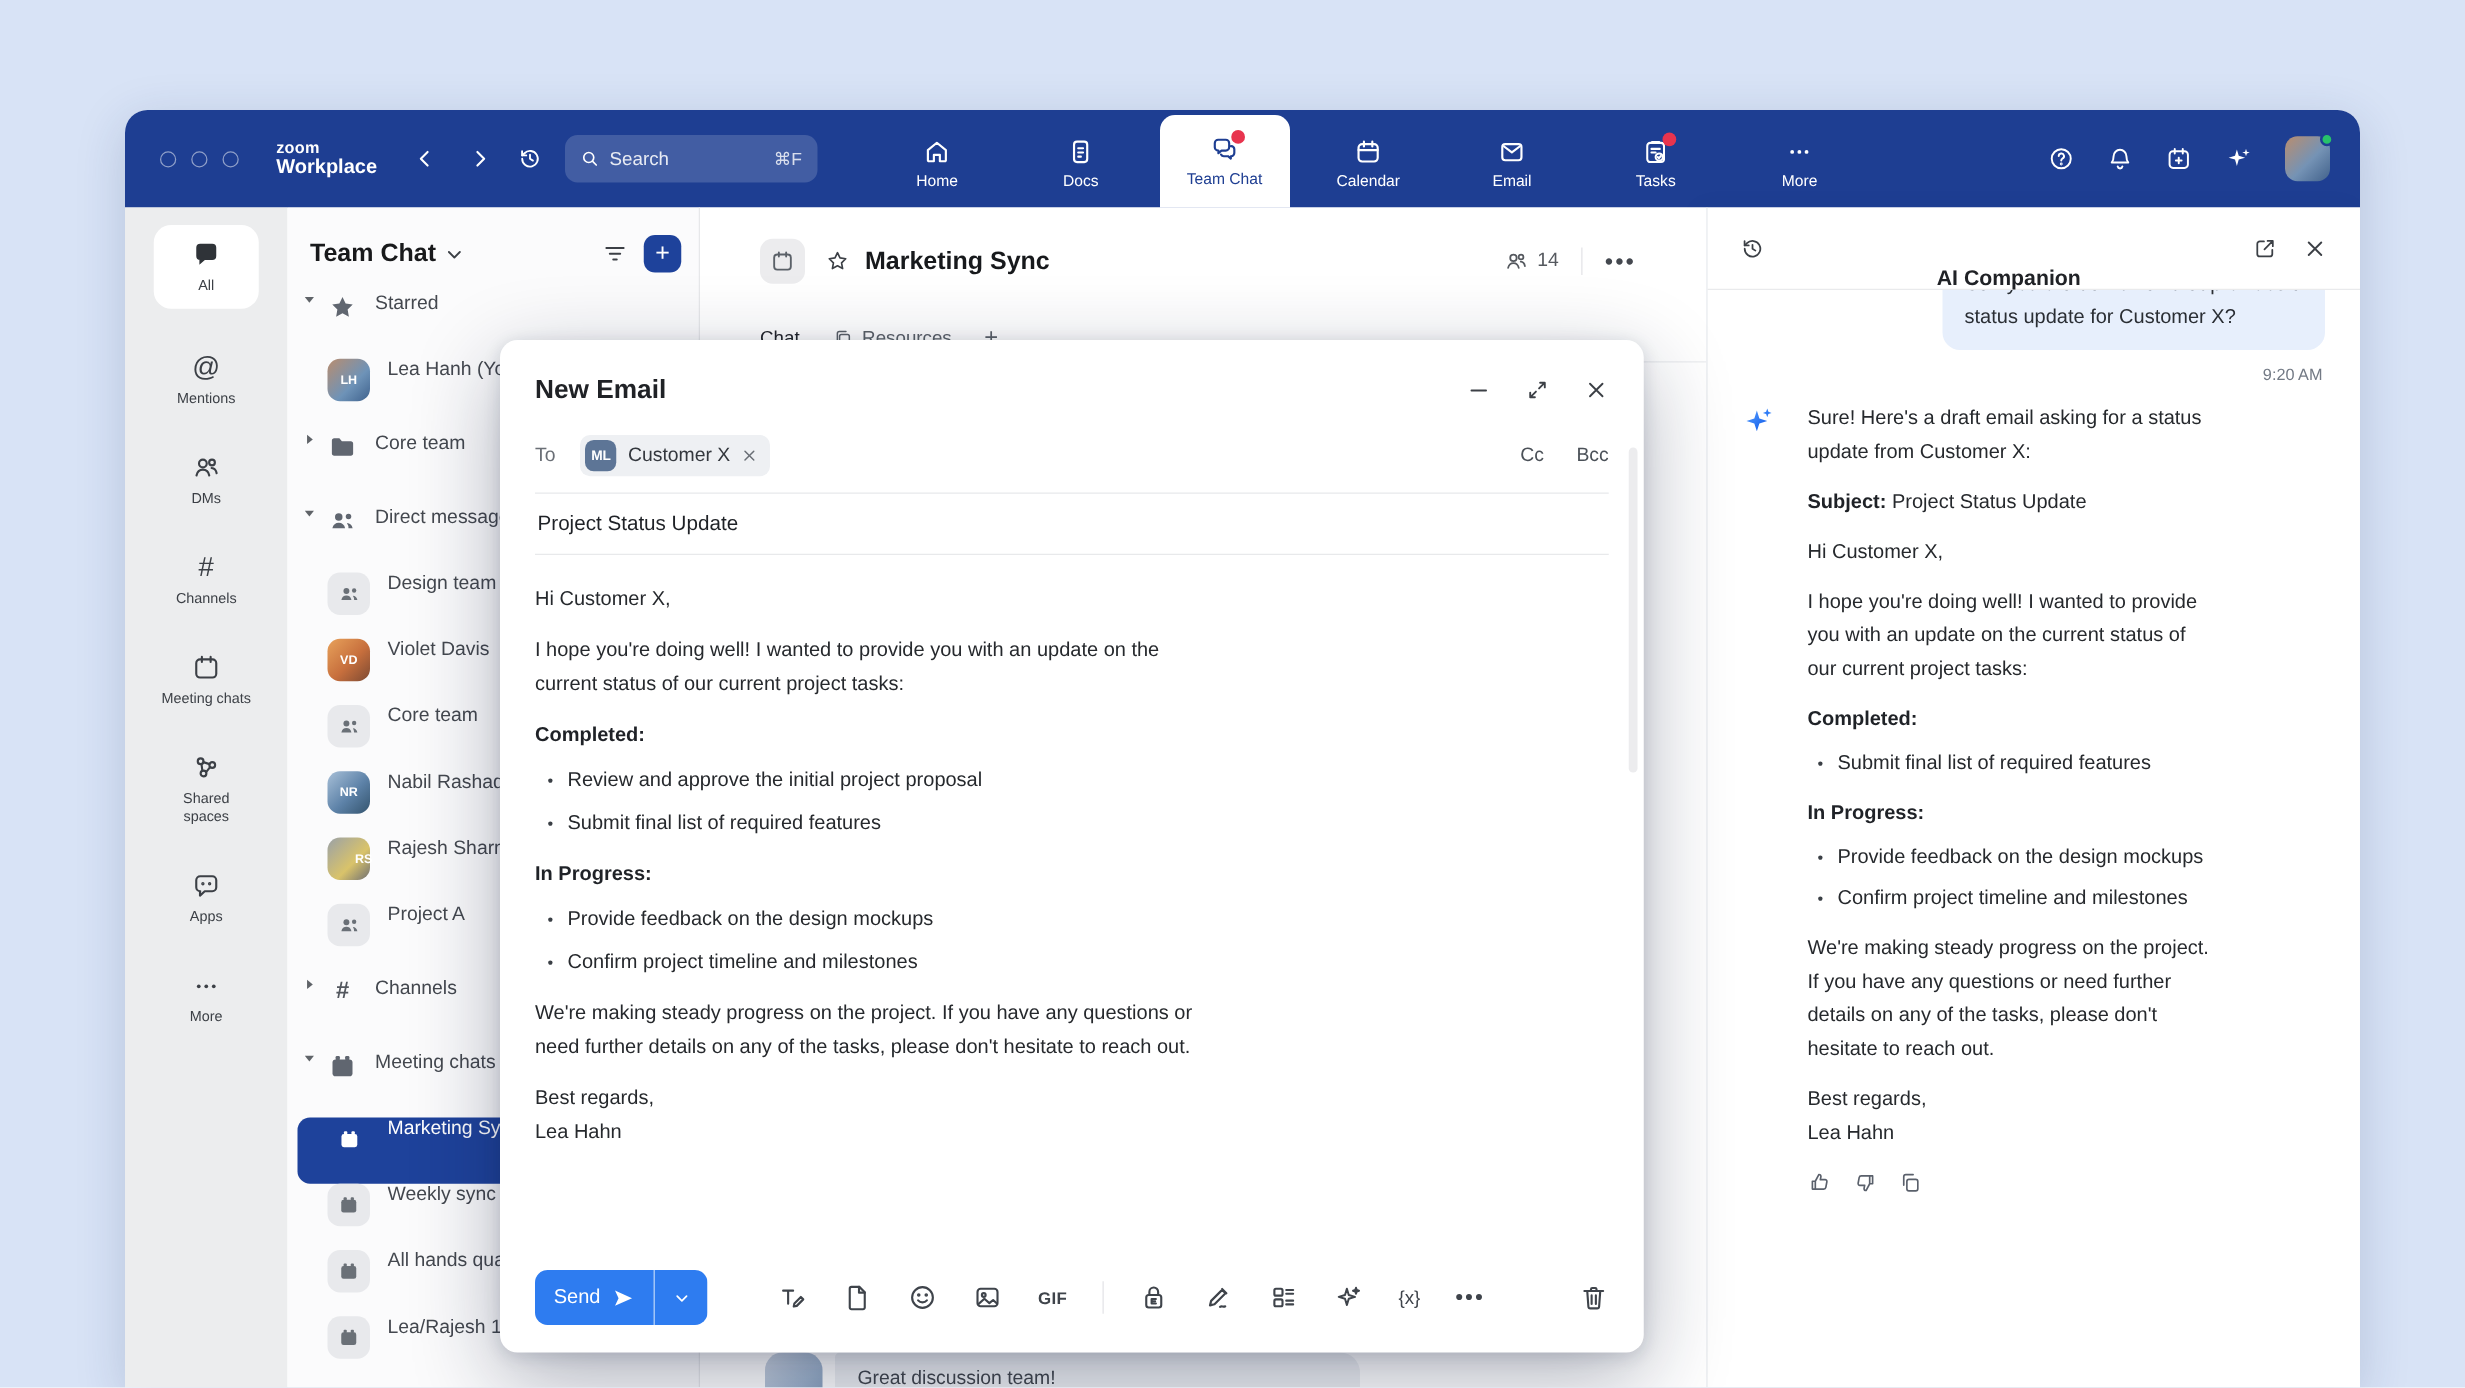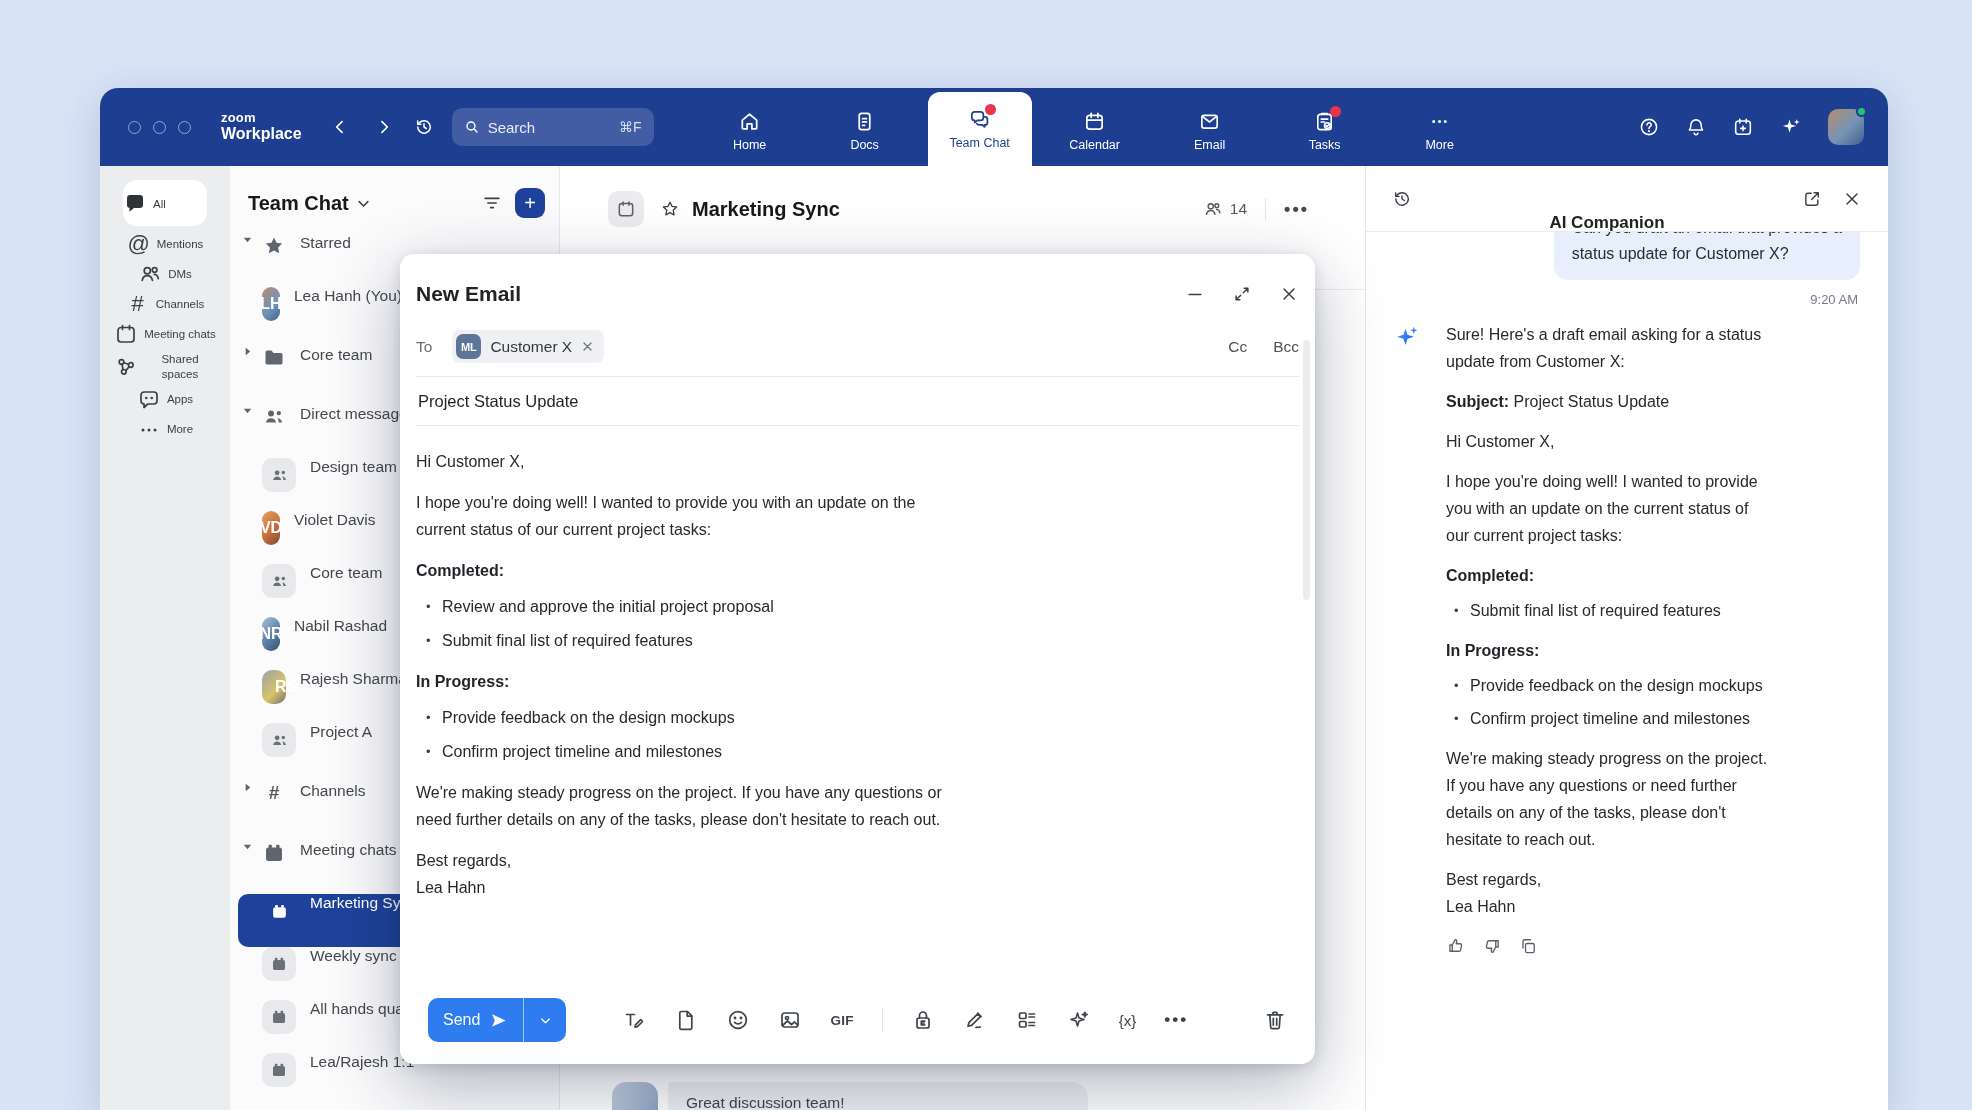--- a/index.html
+++ b/index.html
@@ -56,21 +56,21 @@
     width:36px; height:36px; border-radius:10px; position:relative;
     background:linear-gradient(135deg,#b98d6f 0%,#7593b5 55%,#41618b 100%);
   }
   .presence { position:absolute; top:-3px; right:-3px; width:11px; height:11px; border-radius:50%; background:#27c26a; border:2px solid #1e3e92; }
 
   
   .app-body { position:absolute; top:78px; left:0; right:0; bottom:0; display:flex; }
 
   
   .rail { width:130px; background:#ecedee; display:flex; flex-direction:column; align-items:center; padding-top:16px; flex-shrink:0; }
-  .rail-item { display:flex; flex-direction:row; align-items:center; gap:6px; margin-bottom:6px; color:#3c4046; cursor:pointer; }
+  .rail-item { display:flex; flex-direction:column; align-items:center; gap:6px; margin-bottom:35px; color:#3c4046; cursor:pointer; }
   .rail-item .rail-ic { width:24px; height:24px; display:flex; align-items:center; justify-content:center; }
   .rail-ic svg { width:24px; height:24px; }
   .rail-ic.txt { font-size:22px; font-weight:500; line-height:1; }
   .rail-lb { font-size:11.5px; max-width:72px; text-align:center; line-height:1.3; color:#3c4046; }
   .rail-item.active { background:#fff; border-radius:14px; padding:12px 0 10px; width:84px; margin-top:-2px; }
 
   
   .chatlist { width:330px; background:#fbfbfc; border-right:1px solid #e7e8ea; flex-shrink:0; position:relative; }
   .cl-head { display:flex; align-items:center; padding:22px 14px 16px 18px; }
   .cl-title { font-size:20px; font-weight:700; color:#18191b; display:flex; align-items:center; gap:7px; }
@@ -81,22 +81,22 @@
   .add-btn { width:30px; height:30px; border-radius:9px; background:#1e429b; color:#fff; display:flex; align-items:center; justify-content:center; font-size:20px; font-weight:500; line-height:1; }
   .cl-item { height:53px; display:flex; align-items:flex-start; padding:0 10px 0 12px; color:#44484f; font-size:15.5px; cursor:pointer; }
   .cl-item.section { margin-top:6px; }
   .caret { width:12px; margin-right:8px; color:#5f6368; display:flex; }
   .caret svg { width:11px; height:11px; }
   .cl-ic { width:24px; height:24px; margin-right:14px; color:#606670; }
   .cl-ic svg { width:100%; height:100%; }
   .cl-ic.hash { font-size:19px; font-weight:600; color:#53575e; text-align:center; }
   .cl-indent { width:20px; flex-shrink:0; }
   .cl-av {
-    width:18px; height:34px; border-radius:10px; margin-right:14px; flex-shrink:0;
-    color:#fff; font-size:16px; font-weight:700; display:flex; align-items:center; justify-content:center;
+    width:34px; height:34px; border-radius:10px; margin-right:14px; flex-shrink:0;
+    color:#fff; font-size:10px; font-weight:700; display:flex; align-items:center; justify-content:center;
   }
   .cl-gav { width:34px; height:34px; border-radius:10px; margin-right:14px; background:#e8e9ec; color:#6a7077; display:flex; align-items:center; justify-content:center; flex-shrink:0; }
   .cl-gav svg { width:19px; height:19px; }
   .cl-item.selected { background:#1e429b; border-radius:10px; margin:0 8px; padding-left:4px; color:#fff; font-weight:500; }
   .cl-item.selected .cl-gav { background:transparent; color:#fff; }
   .cl-label { white-space:nowrap; overflow:hidden; text-overflow:ellipsis; }
 
   
   .main { flex:1; position:relative; background:#fff; min-width:0; }
   .main-head { height:86px; display:flex; align-items:center; padding:0 56px 0 48px; }
@@ -140,22 +140,22 @@
   .ai-content .hd { font-weight:700; color:#1f2227; margin:0 0 8px; }
   .ai-ul { list-style:none; margin:0 0 13px; }
   .ai-ul li { position:relative; padding-left:24px; margin-bottom:6px; }
   .ai-ul li::before { content:"•"; position:absolute; left:8px; top:0; color:#3a3f45; font-size:13px; }
   .ai-feedback { display:flex; gap:16px; margin-top:16px; color:#5a606b; }
   .ai-feedback .fb { width:20px; height:20px; }
   .ai-feedback svg { width:100%; height:100%; }
 
   
   .modal {
-    position:absolute; left:300px; top:166px; width:915px; height:810px;
-    background:#fff; border-radius:14px; z-index:40; padding:0 16px;
+    position:absolute; left:300px; top:184px; width:915px; height:810px;
+    background:#fff; border-radius:14px; z-index:40; padding:0 28px;
     box-shadow:0 22px 70px rgba(15,25,55,.32), 0 3px 14px rgba(15,25,55,.14);
   }
   .m-head { display:flex; align-items:center; padding-top:28px; }
   .m-title { font-size:21px; font-weight:700; color:#202226; }
   .m-controls { margin-left:auto; display:flex; gap:27px; color:#3c4046; }
   .m-controls .mc { width:20px; height:20px; }
   .m-controls svg { width:100%; height:100%; }
   .m-to { display:flex; align-items:center; margin-top:24px; padding-bottom:13px; border-bottom:1px solid #e8e9eb; }
   .m-to-label { font-size:15.5px; color:#6a6f76; }
   .chip { display:flex; align-items:center; gap:9px; background:#eef0f3; border-radius:8px; padding:4px 10px 4px 4px; margin-left:20px; }

